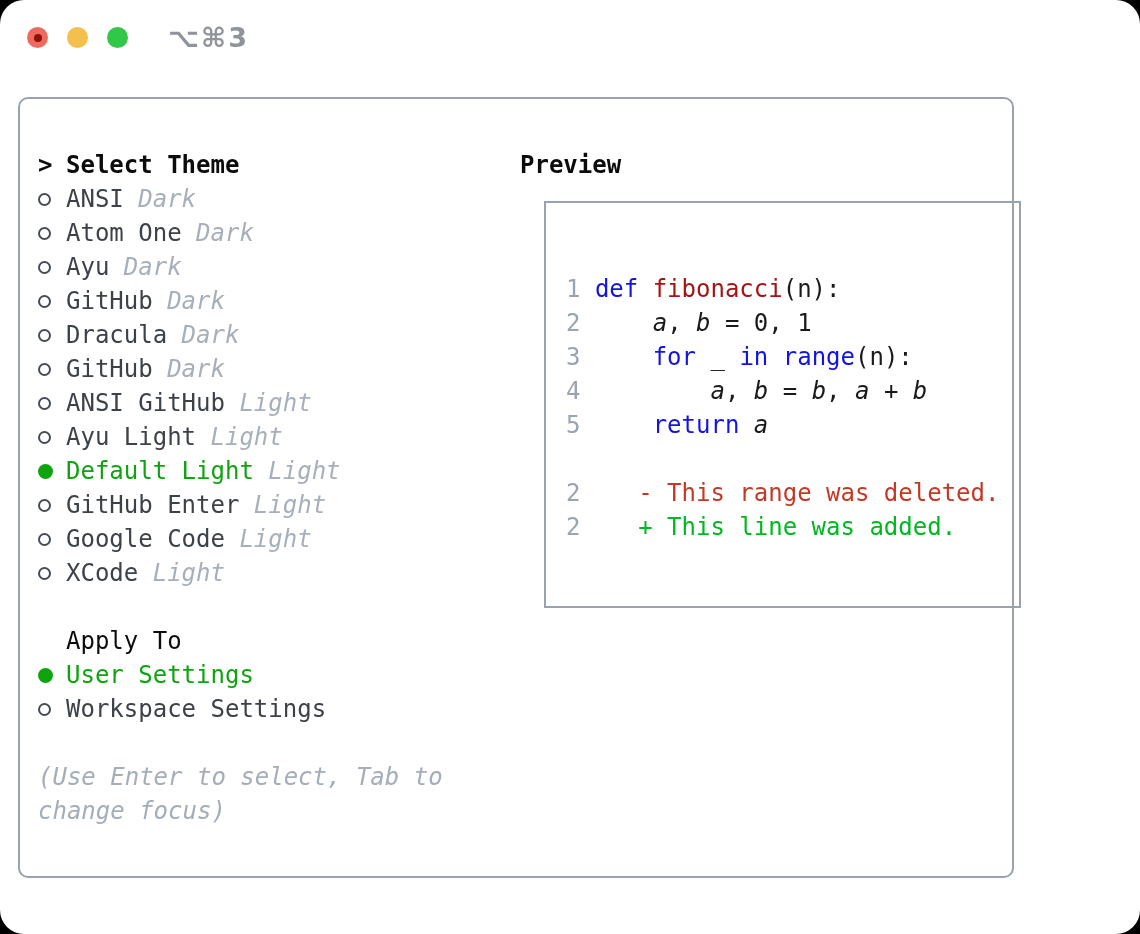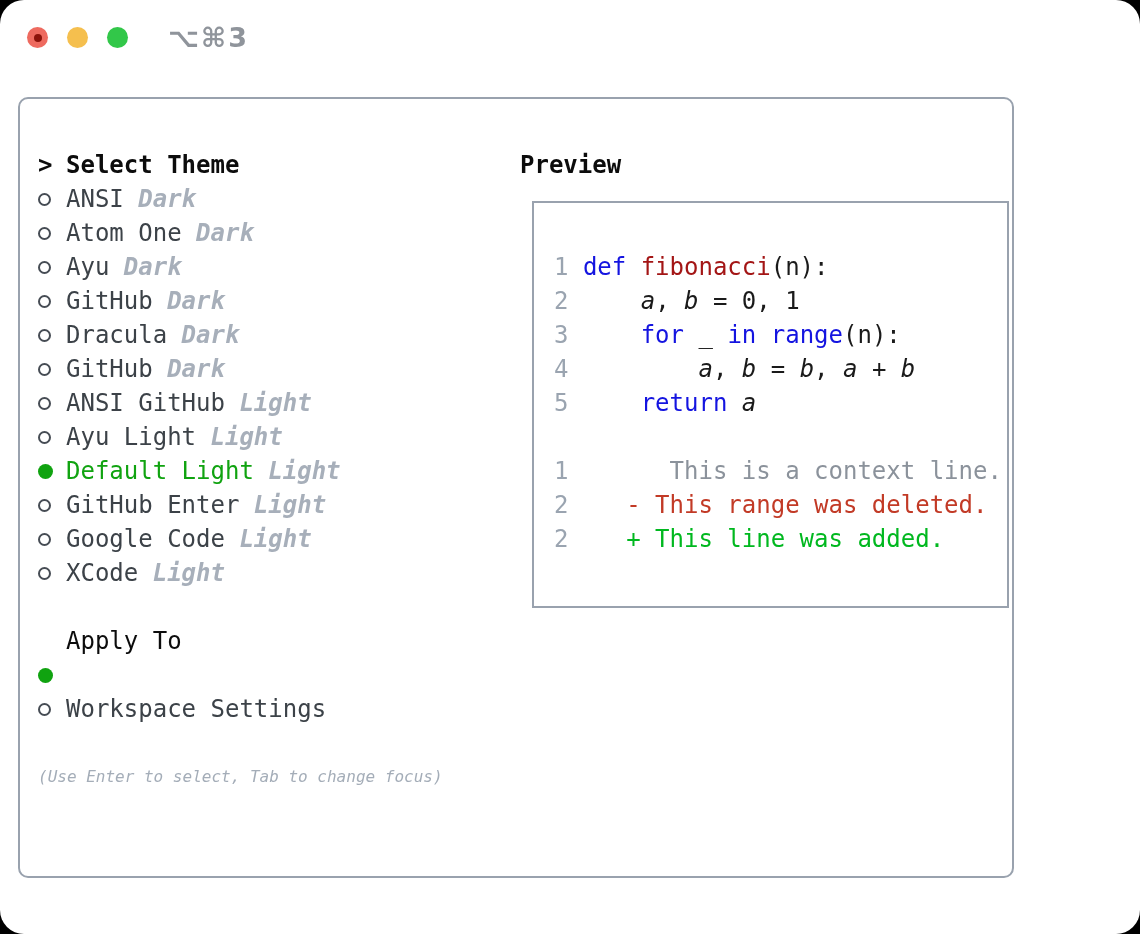--- a/index.html
+++ b/index.html
@@ -41,32 +41,32 @@
   .row { display:flex; align-items:center; height:34px; white-space:nowrap;
          font-size:24px; color:var(--text-dark); }
   .bullet { display:inline-flex; width:28px; align-items:center; }
   .dot { width:13px; height:13px; border-radius:50%; border:2px solid #464c54; }
   .dot.sel { width:15px; height:15px; border:none; background:var(--accent-green); }
   .cursor { font-weight:bold; color:var(--heading-black); }
   .hdr { font-weight:bold; color:var(--heading-black); }
   .plain-hdr { color:var(--heading-black);text-align:center; }
   .tname { }
   .theme-row.selected .tname { color:var(--accent-green); }
-  .ttag { color:var(--muted-gray); font-style:italic; margin-left:1ch;font-weight:bold; }
+  .ttag { color:var(--muted-gray); font-style:italic; margin-left:1ch; }
   .apply-row.selected .aname { color:var(--accent-green); }
   .spacer { height:34px; }
   .hint {
-    width:412px; font-size:16px; line-height:34px;
+    width:412px; font-size:24px; line-height:34px;
     color:var(--hint-gray); font-style:italic; white-space:normal;
   }
 
   
   .preview-box {
-    margin-left:12px; margin-top:19px; width:477px; height:407px;
-    border:2px solid var(--border-gray); padding:50px 20px; overflow:hidden;
+    margin-left:24px; margin-top:19px; width:477px; height:407px;
+    border:2px solid var(--border-gray); padding:72px 20px; overflow:hidden;
   }
   .pline { height:34px; font-size:24px; white-space:pre; }
   .lnum { display:inline-block; width:1ch; margin-right:1ch;
           color:var(--linenum-gray); text-align:right; }
   .seg-plain    { color:#1a1a1a; }
   .seg-keyword  { color:var(--keyword-blue); }
   .seg-function { color:var(--function-red); }
   .seg-variable { color:#1a1a1a; font-style:italic; }
   .seg-context  { color:var(--context-gray); }
   .seg-deleted  { color:var(--deleted-red); }
@@ -180,20 +180,21 @@
       <div class="spacer"></div>
       <div class="row">
         <span class="bullet"></span>
         <span class="plain-hdr">Apply To</span>
       </div>
       <div id="apply-list">
           <div class="row apply-row selected">
             <span class="bullet">
               <span class="dot sel"></span>
             </span>
+            <span class="aname">User Settings</span>
           </div>
           <div class="row apply-row">
             <span class="bullet">
               <span class="dot"></span>
             </span>
             <span class="aname">Workspace Settings</span>
           </div>
         </div>
       <div class="spacer"></div>
       <div class="hint">(Use Enter to select, Tab to change focus)</div>
@@ -203,20 +204,19 @@
       <div class="row">
         <span class="hdr">Preview</span>
       </div>
       <div class="preview-box" id="preview-box">
           <div class="pline"><span class="lnum">1</span><span class="seg-keyword">def </span><span class="seg-function">fibonacci</span><span class="seg-plain">(n):</span></div>
           <div class="pline"><span class="lnum">2</span><span class="seg-plain">    </span><span class="seg-variable">a</span><span class="seg-plain">, </span><span class="seg-variable">b</span><span class="seg-plain"> = 0, 1</span></div>
           <div class="pline"><span class="lnum">3</span><span class="seg-plain">    </span><span class="seg-keyword">for</span><span class="seg-plain"> _ </span><span class="seg-keyword">in</span><span class="seg-plain"> </span><span class="seg-keyword">range</span><span class="seg-plain">(n):</span></div>
           <div class="pline"><span class="lnum">4</span><span class="seg-plain">        </span><span class="seg-variable">a</span><span class="seg-plain">, </span><span class="seg-variable">b</span><span class="seg-plain"> = </span><span class="seg-variable">b</span><span class="seg-plain">, </span><span class="seg-variable">a</span><span class="seg-plain"> + </span><span class="seg-variable">b</span></div>
           <div class="pline"><span class="lnum">5</span><span class="seg-plain">    </span><span class="seg-keyword">return</span><span class="seg-plain"> </span><span class="seg-variable">a</span></div>
           <div class="pline"><span class="lnum"></span></div>
-          <div class="pline"><span class="lnum">1</span><span class="seg-context">      This is a context line.</span></div>
           <div class="pline"><span class="lnum">2</span><span class="seg-deleted">   - This range was deleted.</span></div>
           <div class="pline"><span class="lnum">2</span><span class="seg-added">   + This line was added.</span></div>
         </div>
     </div>
 
   </div>
 </div>
 
 </body></html>

